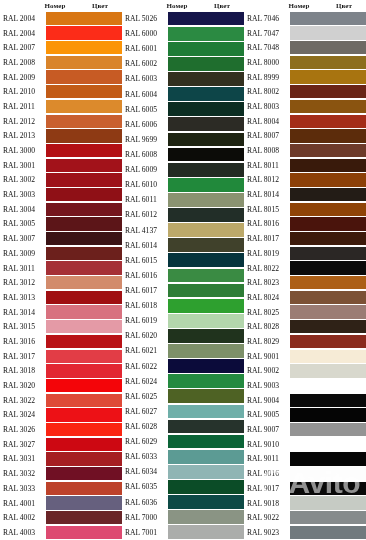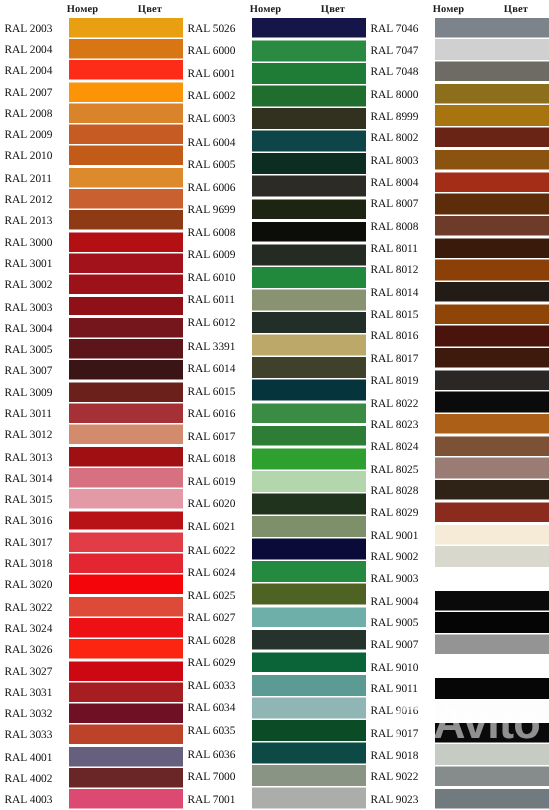--- a/index.html
+++ b/index.html
@@ -124,26 +124,20 @@
 <body>
 
 <div id="chart">
     <div class="column col-0">
       <div class="col-head">
         <div class="head-num">Номер</div>
         <div class="head-col">Цвет</div>
       </div>
       <div class="rows">
         <div class="row">
-          <div class="cell-num">RAL 2003</div>
-          <div class="cell-swatch-wrap">
-            <div class="swatch" style="background-color: rgb(232, 160, 18);"></div>
-          </div>
-        </div>
-        <div class="row">
           <div class="cell-num">RAL 2004</div>
           <div class="cell-swatch-wrap">
             <div class="swatch" style="background-color: rgb(216, 118, 19);"></div>
           </div>
         </div>
         <div class="row">
           <div class="cell-num">RAL 2004</div>
           <div class="cell-swatch-wrap">
             <div class="swatch" style="background-color: rgb(252, 44, 24);"></div>
           </div>
@@ -438,21 +432,21 @@
             <div class="swatch" style="background-color: rgb(138, 147, 113);"></div>
           </div>
         </div>
         <div class="row">
           <div class="cell-num">RAL 6012</div>
           <div class="cell-swatch-wrap">
             <div class="swatch" style="background-color: rgb(34, 46, 40);"></div>
           </div>
         </div>
         <div class="row">
-          <div class="cell-num">RAL 3391</div>
+          <div class="cell-num">RAL 4137</div>
           <div class="cell-swatch-wrap">
             <div class="swatch" style="background-color: rgb(188, 169, 106);"></div>
           </div>
         </div>
         <div class="row">
           <div class="cell-num">RAL 6014</div>
           <div class="cell-swatch-wrap">
             <div class="swatch" style="background-color: rgb(64, 65, 43);"></div>
           </div>
         </div>

